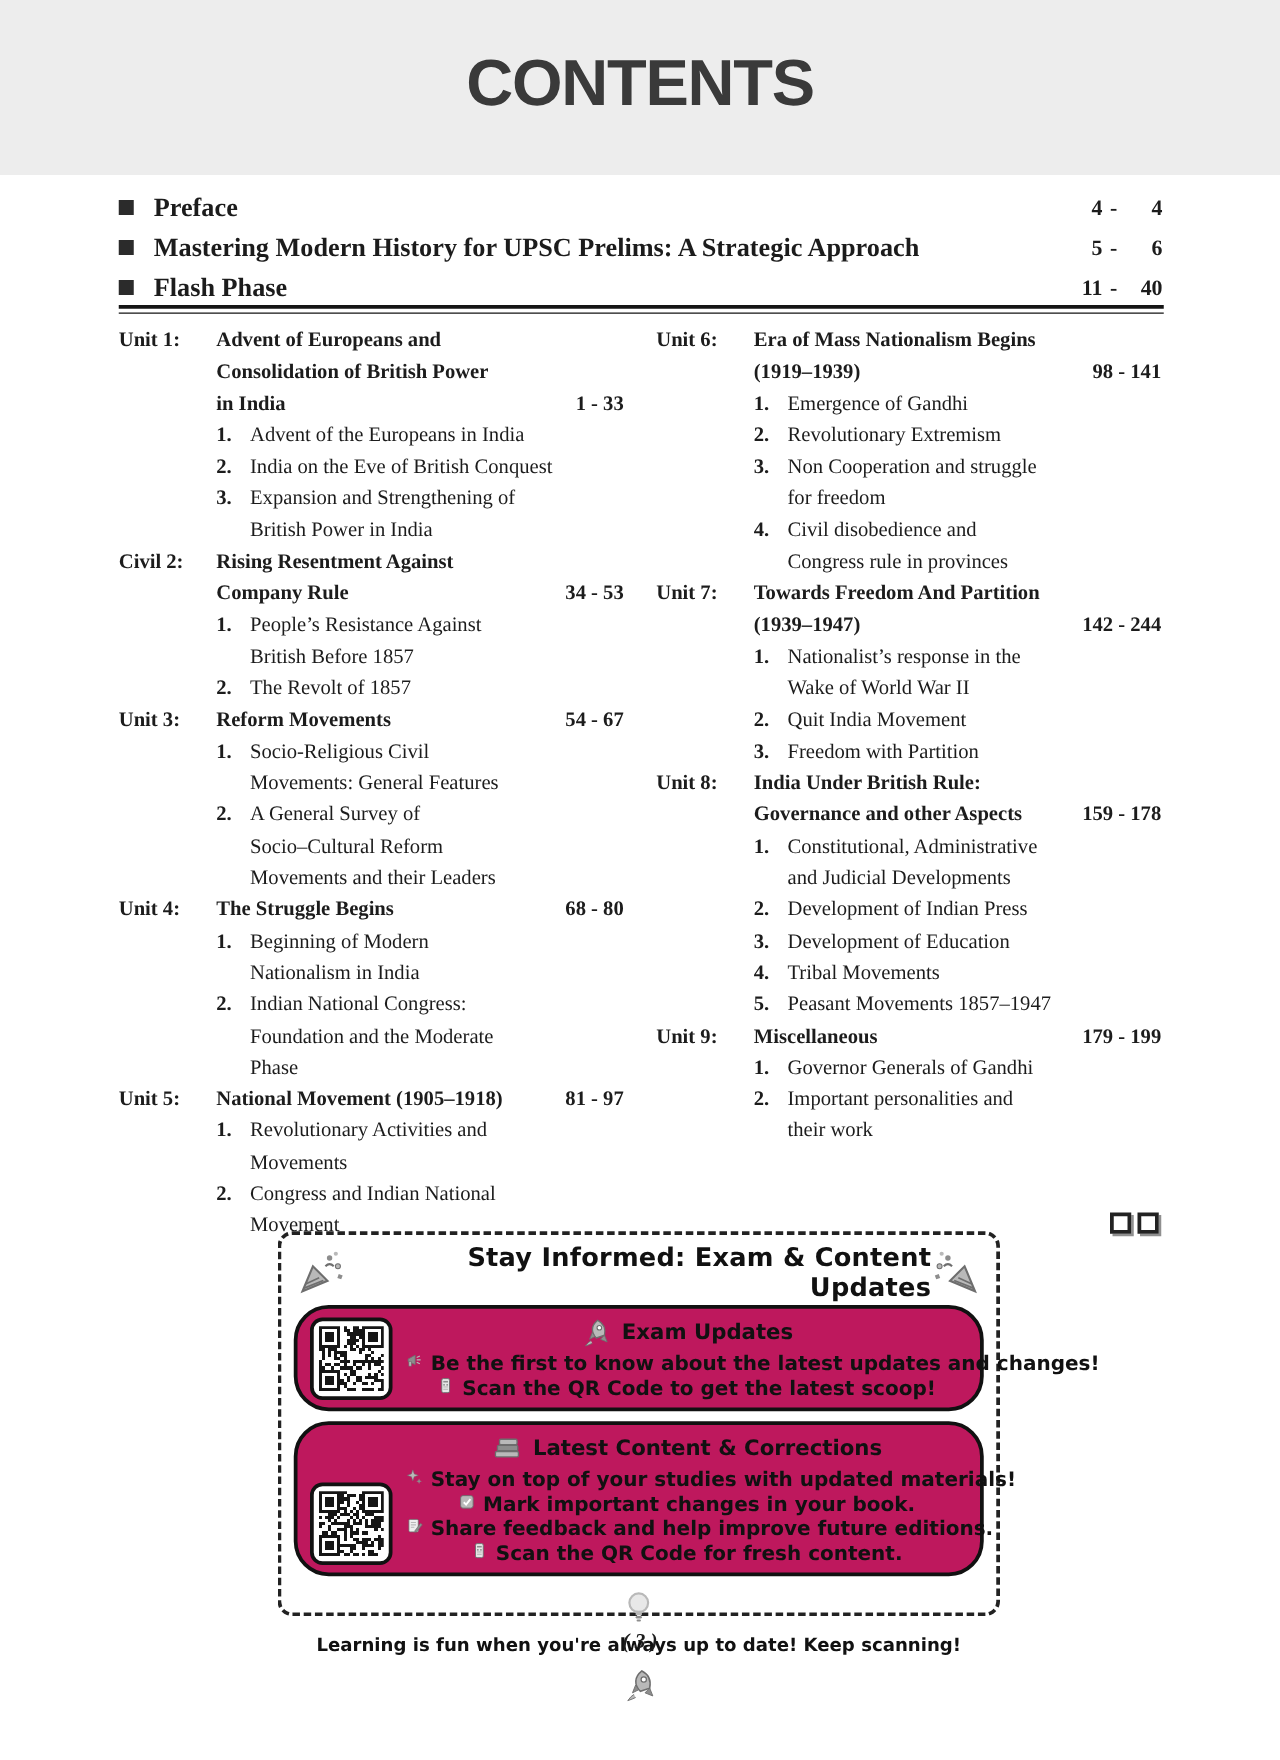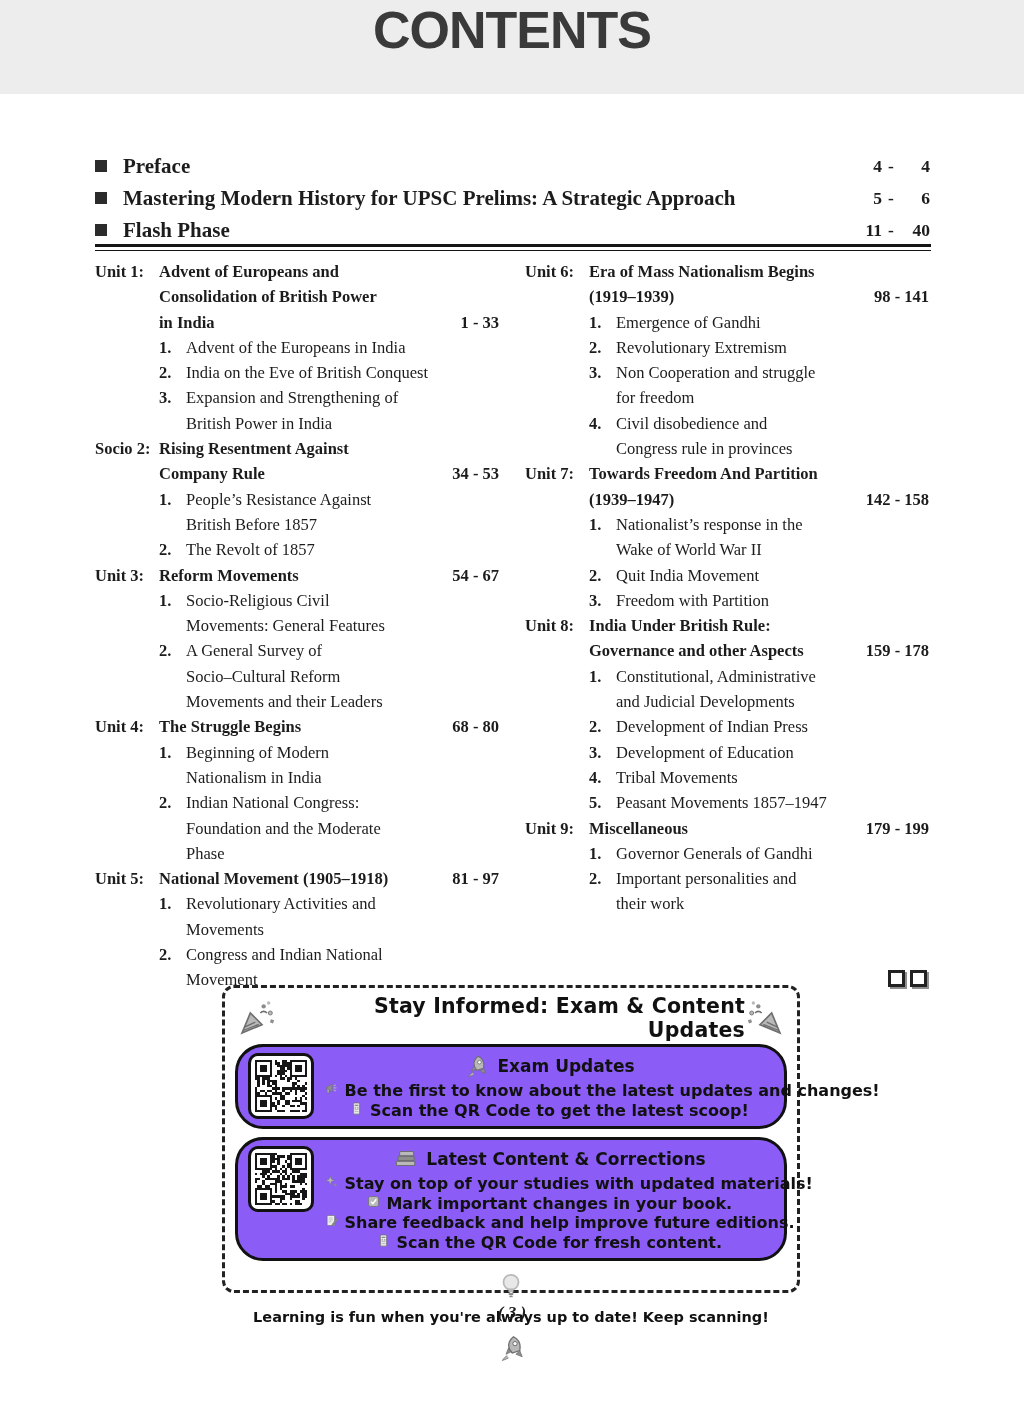--- a/index.html
+++ b/index.html
@@ -1,57 +1,57 @@
 <!DOCTYPE html>
 <html><head>
 <meta charset="utf-8">
 <style>
   html,body{margin:0;padding:0;background:#fff;}
   .page{position:relative;width:1024px;height:1408px;background:#ffffff;overflow:hidden;
         font-family:"Liberation Serif", serif;color:#1c1c1c;}
   
-  .band{position:absolute;top:0;left:0;width:1024px;height:94px;background:#ededed;
-        display:flex;align-items:flex-start;justify-content:center;}
+  .band{position:absolute;top:0;left:0;width:1024px;height:140px;background:#ededed;
+        display:flex;align-items:center;justify-content:center;}
   .band h1{margin:0 0 6px 0;font-family:"Liberation Sans", sans-serif;font-weight:800;
         font-size:52px;letter-spacing:-1px;color:#3a3a3a;}
   
   .front-matter{position:absolute;top:150px;left:95px;width:835px;}
   .fm-row{display:flex;align-items:center;height:32px;}
   .fm-bullet{width:12px;height:12px;background:#2b2b2b;margin-right:16px;flex:none;}
   .fm-label{flex:1;font-weight:bold;font-size:21px;white-space:nowrap;}
   .fm-pages{display:flex;font-weight:bold;font-size:17.5px;}
   .fm-from{width:30px;text-align:right;}
   .fm-dash{width:18px;text-align:center;}
   .fm-to{width:30px;text-align:right;}
   .rule{position:absolute;top:244px;left:95px;width:836px;height:7px;
         border-top:3px solid #151515;border-bottom:1px solid #151515;box-sizing:border-box;}
   
   .toc{position:absolute;top:259px;left:95px;width:834px;display:flex;gap:26px;
        font-size:16.5px;line-height:25.3px;}
   .toc-col{flex:1;min-width:0;}
-  .toc-row{display:grid;grid-template-columns:64px 1fr 72px;}
+  .toc-row{display:grid;grid-template-columns:64px 1fr 72px;gap:14px;}
   .u-label{font-weight:bold;white-space:nowrap;}
   .u-title{font-weight:bold;white-space:nowrap;}
   .u-pages{font-weight:bold;text-align:right;white-space:nowrap;}
   .span2{grid-column:2/4;}
   .item{position:relative;padding-left:27px;white-space:nowrap;}
   .item-num{position:absolute;left:0;font-weight:bold;}
   
   .end-marker{position:absolute;top:970px;right:97px;display:flex;gap:5px;}
   .end-marker .sq{width:11px;height:11px;background:#fff;border:3px solid #222;
         box-shadow:2px 2px 0 #8f8f8f;}
   
   .updates-box{position:absolute;top:985px;left:222px;width:578px;height:308px;
         border:3px dashed #222;border-radius:12px;background:#fff;box-sizing:border-box;
         font-family:"DejaVu Sans", sans-serif;color:#111;}
   .ub-header{display:flex;align-items:center;padding:6px 12px 2px 12px;}
   .ub-title{flex:1;text-align:right;font-size:20.5px;font-weight:800;letter-spacing:0.2px;}
   .ub-sections{padding:0 10px;}
-  .ub-section{border:3px solid #111;border-radius:28px;background:#8b5cf6;
-        display:flex;align-items:flex-start;gap:10px;padding:6px 10px;margin-bottom:8px;box-sizing:border-box;}
+  .ub-section{border:3px solid #111;border-radius:28px;background:#be185d;
+        display:flex;align-items:flex-end;gap:10px;padding:6px 10px;margin-bottom:8px;box-sizing:border-box;}
   .qr-frame{width:66px;height:66px;background:#fff;border:3px solid #111;border-radius:10px;
         padding:4px;flex:none;box-sizing:border-box;}
   .qr-frame svg{width:100%;height:100%;display:block;}
   .ub-content{flex:1;text-align:center;min-width:0;}
   .ub-sec-title{display:flex;justify-content:center;align-items:center;gap:8px;
         font-size:17px;font-weight:800;margin-bottom:2px;}
   .ub-line{font-size:16px;font-weight:600;line-height:18.5px;white-space:nowrap;}
   .ub-line b{font-weight:800;}
   .ub-footer{display:flex;align-items:center;gap:8px;padding:2px 22px 6px 22px;flex-direction:column;}
   .ub-footer .ub-foot-text{flex:1;text-align:center;font-size:14.5px;font-weight:800;white-space:nowrap;}
@@ -125,21 +125,21 @@
         </div>
         <div class="toc-row">
           <span class="u-label"></span>
           <span class="item span2"><span class="item-num">3.</span><span>Expansion and Strengthening of</span></span>
         </div>
         <div class="toc-row">
           <span class="u-label"></span>
           <span class="item span2"><span>British Power in India</span></span>
         </div>
         <div class="toc-row">
-          <span class="u-label">Socio 2:</span>
+          <span class="u-label">Civil 2:</span>
           <span class="u-title span2">Rising Resentment Against</span>
         </div>
         <div class="toc-row">
           <span class="u-label"></span>
           <span class="u-title">Company Rule</span>
           <span class="u-pages">34 - 53</span>
         </div>
         <div class="toc-row">
           <span class="u-label"></span>
           <span class="item span2"><span class="item-num">1.</span><span>People’s Resistance Against</span></span>
@@ -258,21 +258,21 @@
           <span class="u-label"></span>
           <span class="item span2"><span>Congress rule in provinces</span></span>
         </div>
         <div class="toc-row">
           <span class="u-label">Unit 7:</span>
           <span class="u-title span2">Towards Freedom And Partition</span>
         </div>
         <div class="toc-row">
           <span class="u-label"></span>
           <span class="u-title">(1939–1947)</span>
-          <span class="u-pages">142 - 158</span>
+          <span class="u-pages">142 - 244</span>
         </div>
         <div class="toc-row">
           <span class="u-label"></span>
           <span class="item span2"><span class="item-num">1.</span><span>Nationalist’s response in the</span></span>
         </div>
         <div class="toc-row">
           <span class="u-label"></span>
           <span class="item span2"><span>Wake of World War II</span></span>
         </div>
         <div class="toc-row">

